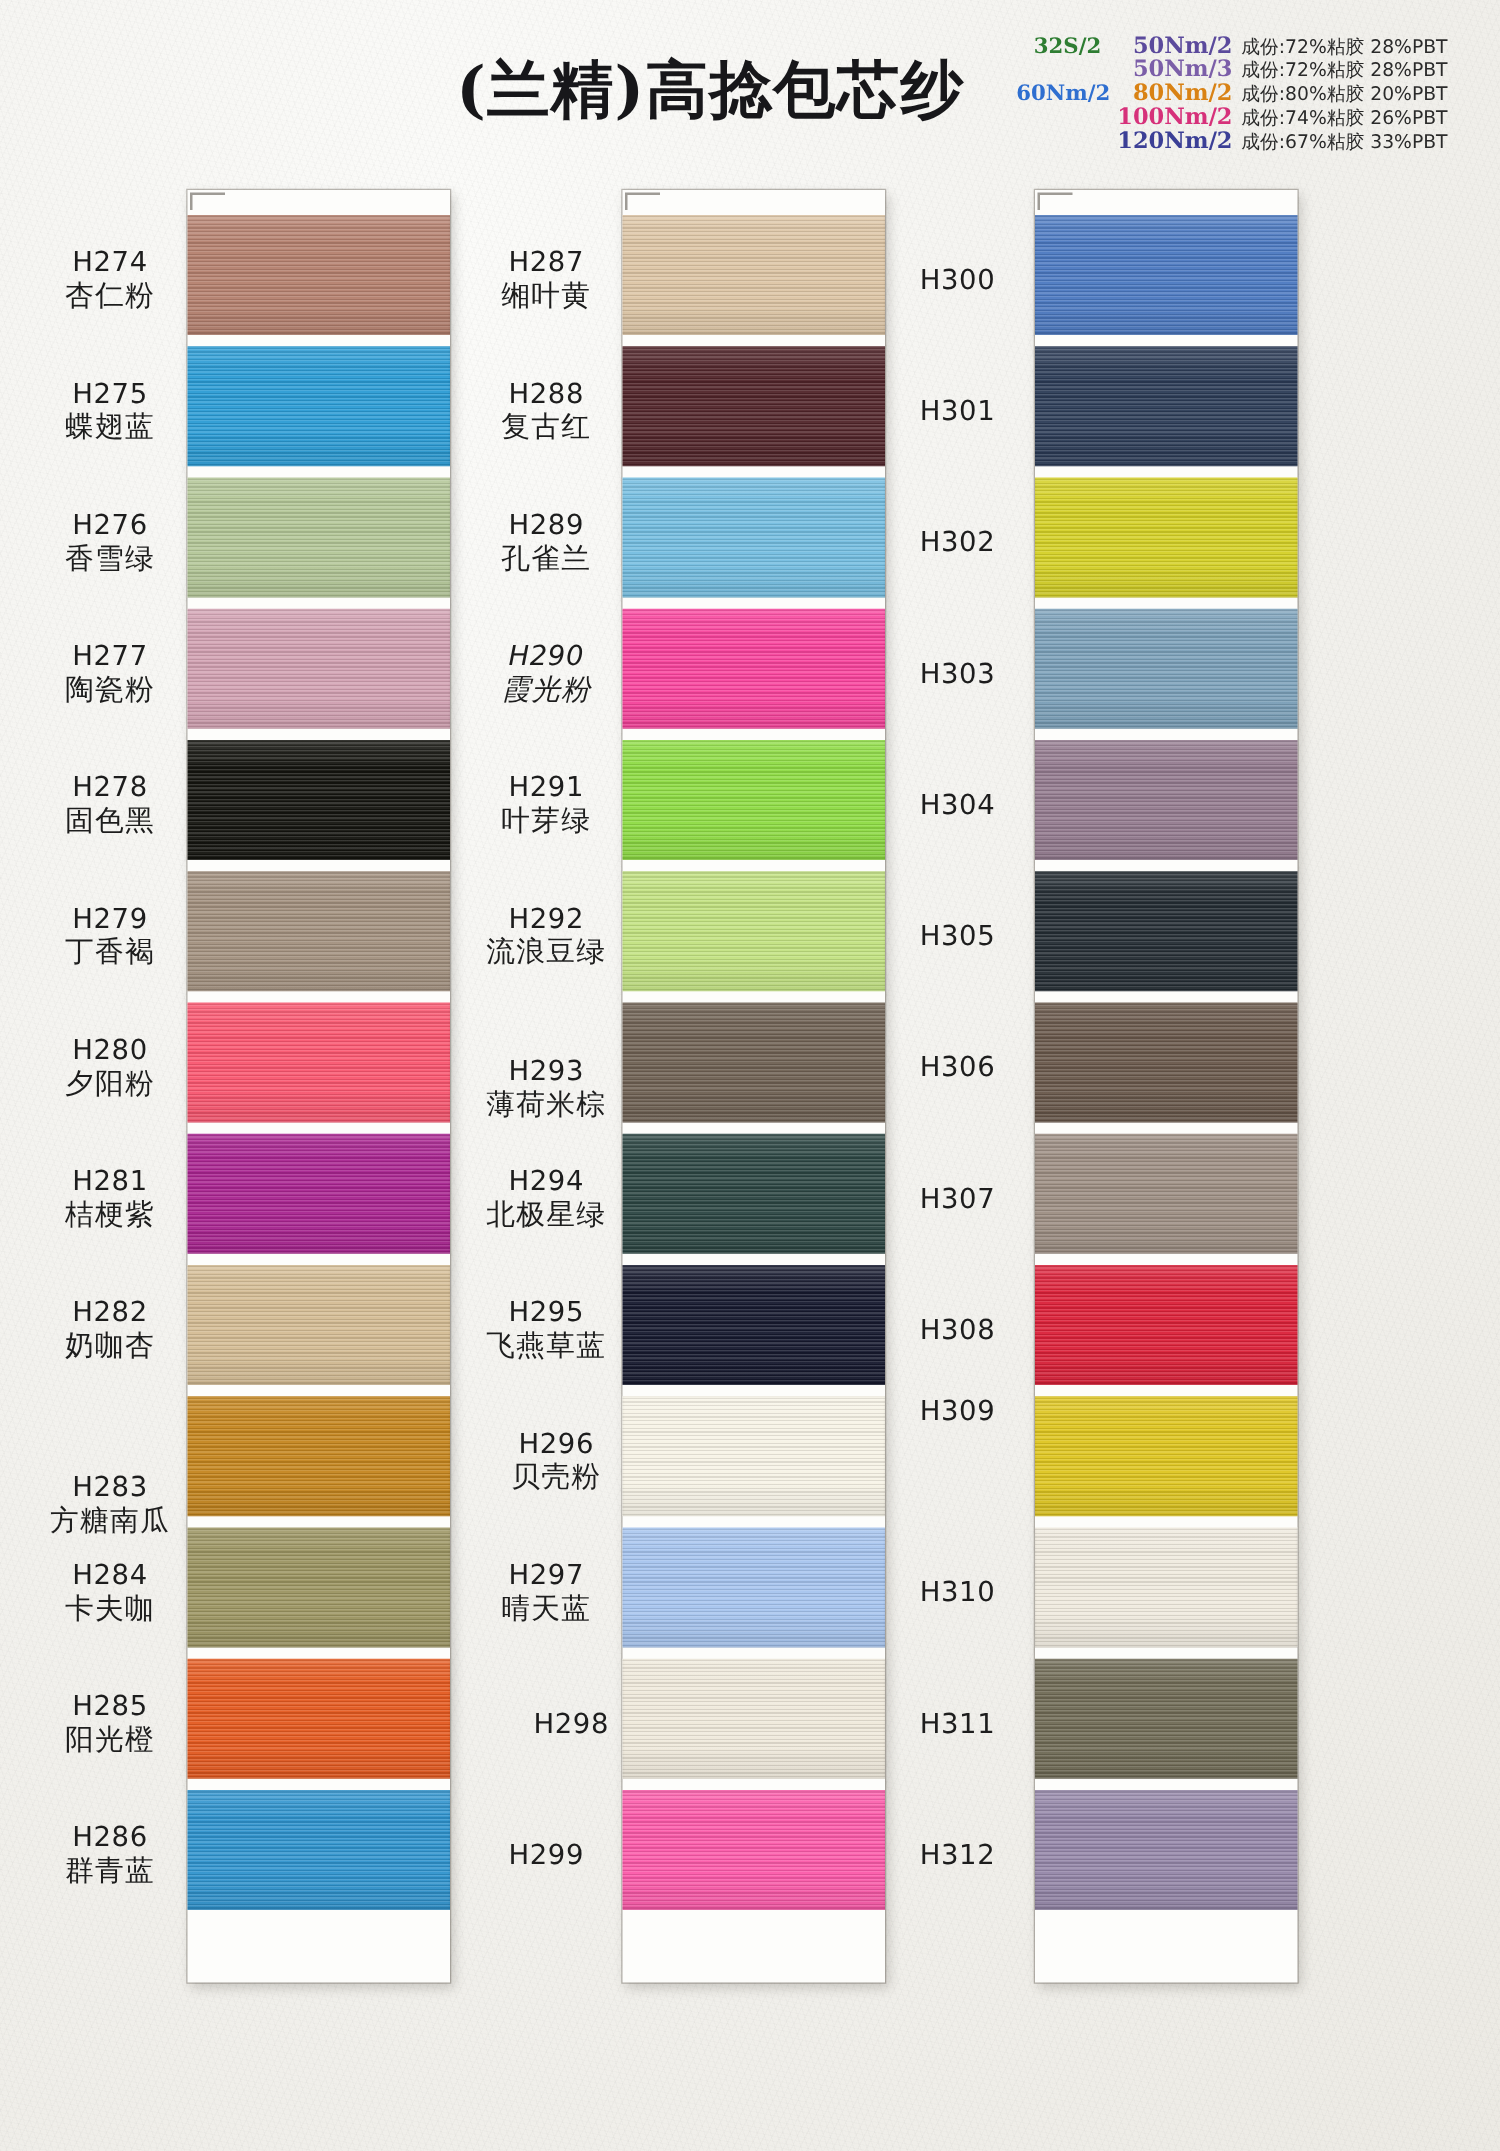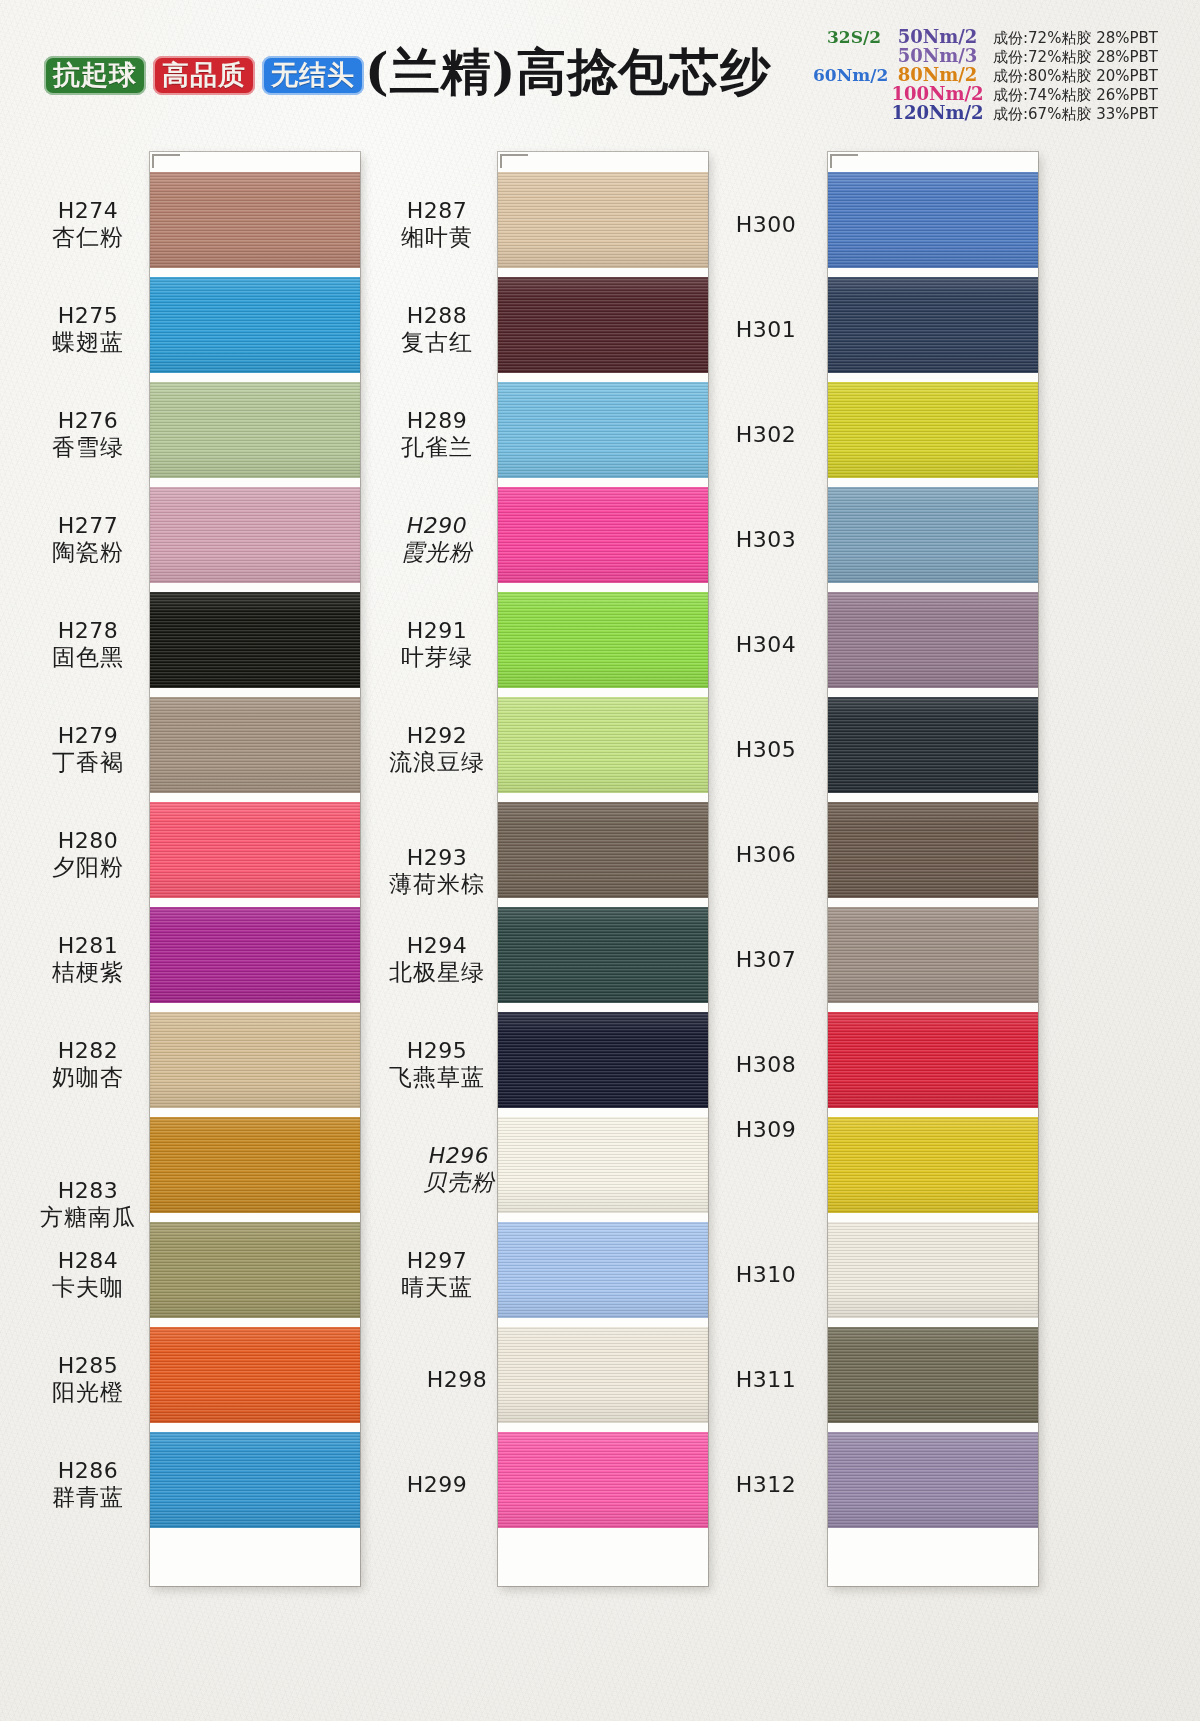--- a/index.html
+++ b/index.html
@@ -85,21 +85,21 @@
     width: 76px;
     text-align: right;
     padding-right: 8px;
     white-space: nowrap;
   }
   .spec-nm {
     font-family: "DejaVu Serif", "Liberation Serif", serif;
     font-size: 18px;
     font-weight: bold;
     width: 104px;
-    text-align: center;
+    text-align: right;
     padding-right: 7px;
     white-space: nowrap;
   }
   .spec-comp {
     font-family: "DejaVu Sans", sans-serif;
     font-size: 15px;
     color: #2a2a2a;
     width: 205px;
     text-align: left;
     white-space: nowrap;
@@ -176,25 +176,20 @@
     letter-spacing: 1px;
   }
 </style>
 </head>
 <body>
 
 <div id="page">
 
   <div id="header">
 
-    <div id="badges">
-        <div class="badge" style="background: rgb(47, 125, 50);">抗起球</div>
-        <div class="badge" style="background: rgb(207, 38, 48);">高品质</div>
-        <div class="badge" style="background: rgb(42, 125, 225);">无结头</div>
-      </div>
 
     <div id="title">(兰精)高捻包芯纱</div>
 
     <div id="spec">
         <div class="spec-row">
           <span class="spec-count" style="color: rgb(46, 125, 50);">32S/2</span>
           <span class="spec-nm" style="color: rgb(91, 74, 156);">50Nm/2</span>
           <span class="spec-comp">成份:72%粘胶 28%PBT</span>
         </div>
         <div class="spec-row">
@@ -335,21 +330,21 @@
         <span class="cname">薄荷米棕</span>
       </div>
       <div class="label" style="left: 378px; width: 118px; top: 781px;">
         <span class="code">H294</span>
         <span class="cname">北极星绿</span>
       </div>
       <div class="label" style="left: 378px; width: 118px; top: 886px;">
         <span class="code">H295</span>
         <span class="cname">飞燕草蓝</span>
       </div>
-      <div class="label" style="left: 400px; width: 118px; top: 991px; font-style: italic;">
+      <div class="label" style="left: 386px; width: 118px; top: 991px;">
         <span class="code">H296</span>
         <span class="cname">贝壳粉</span>
       </div>
       <div class="label" style="left: 378px; width: 118px; top: 1096px;">
         <span class="code">H297</span>
         <span class="cname">晴天蓝</span>
       </div>
       <div class="label" style="left: 398px; width: 118px; top: 1215px;">
         <span class="code">H298</span>
       </div>

